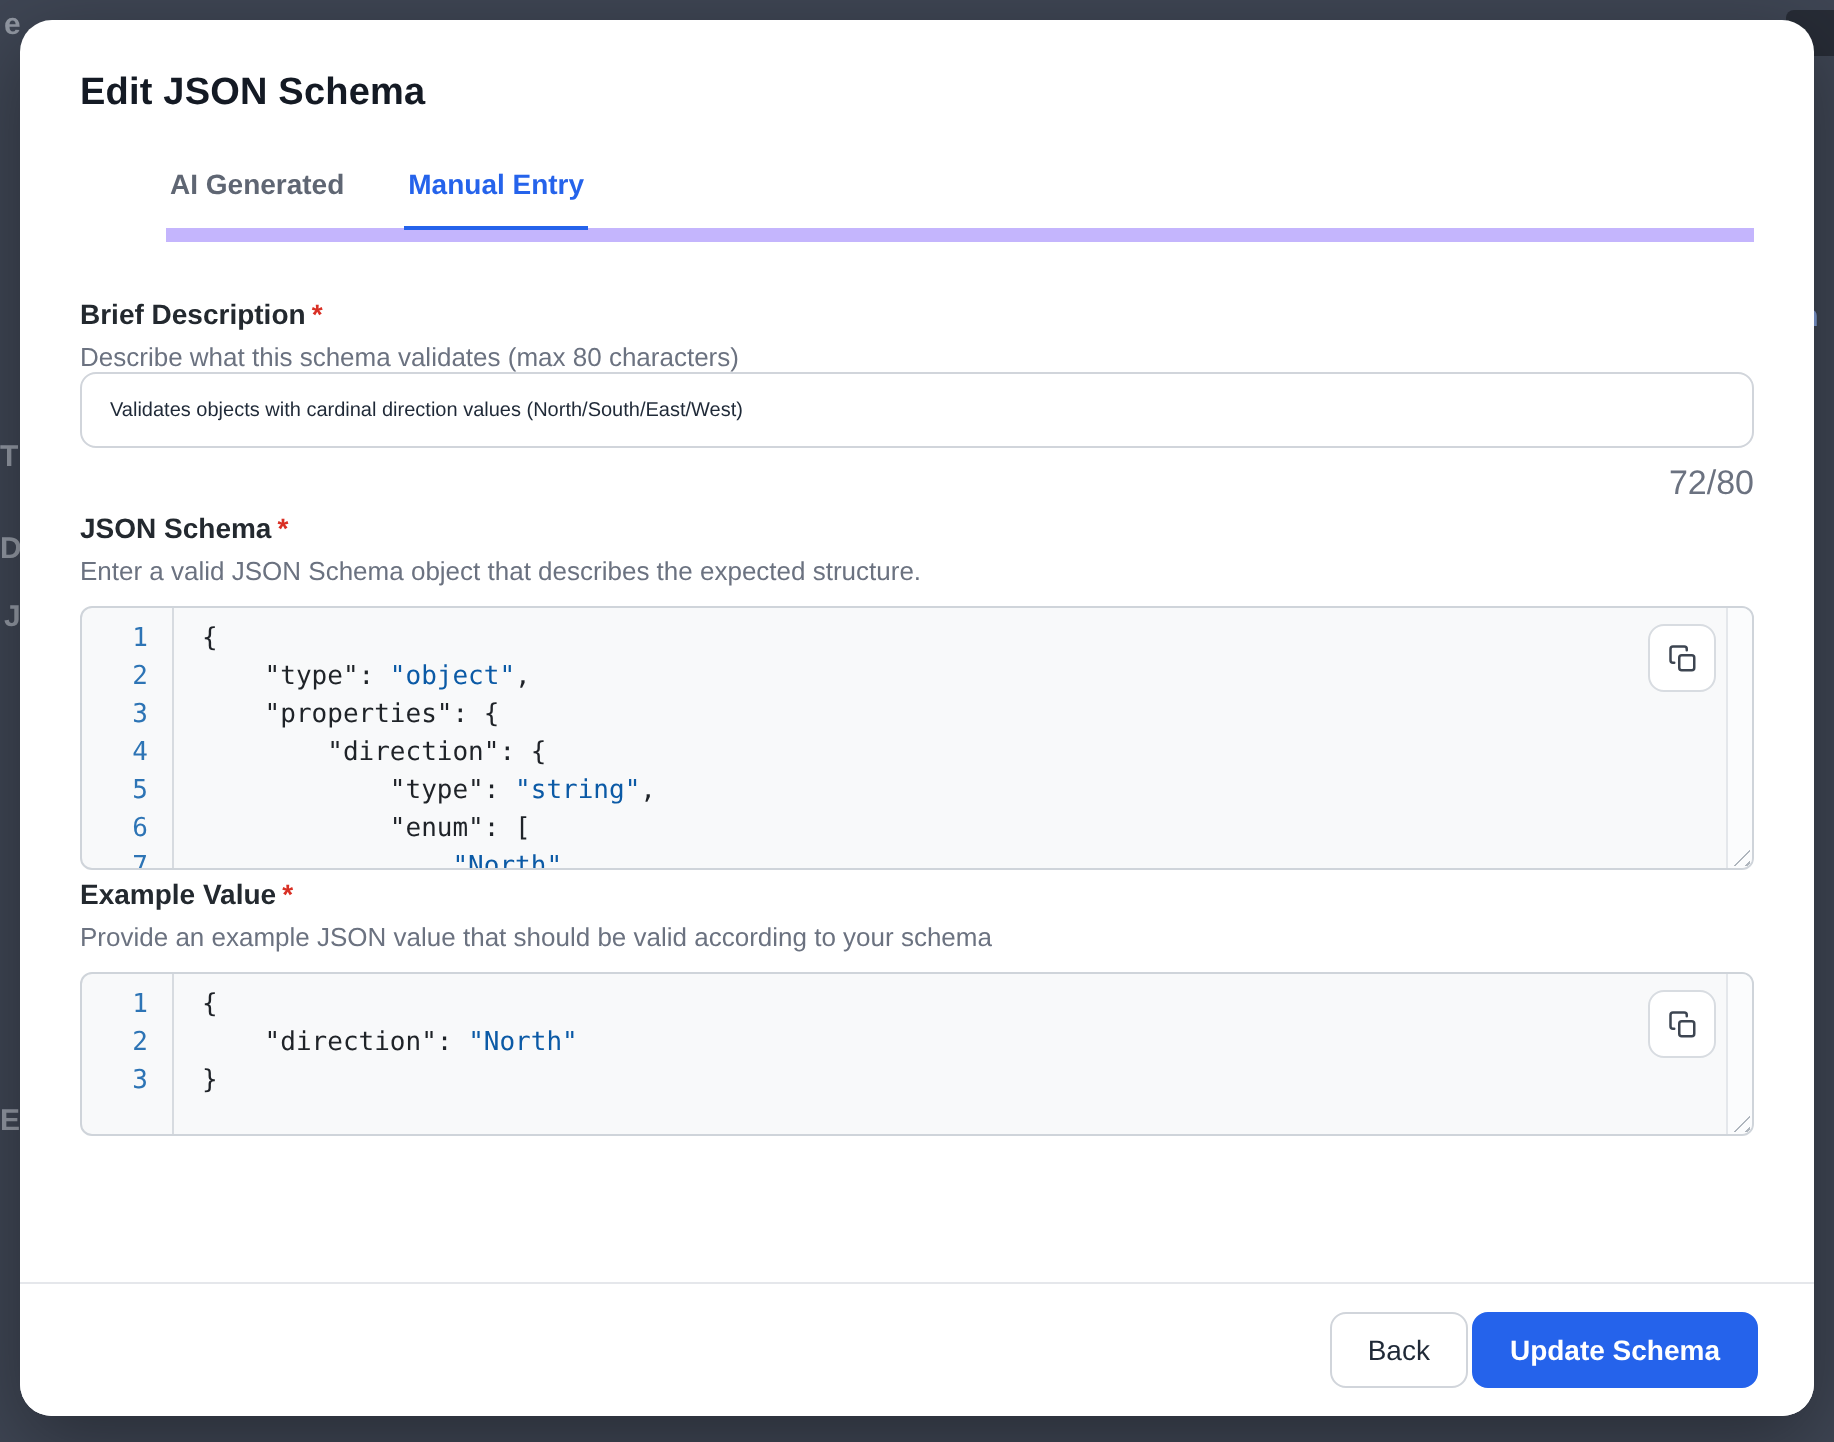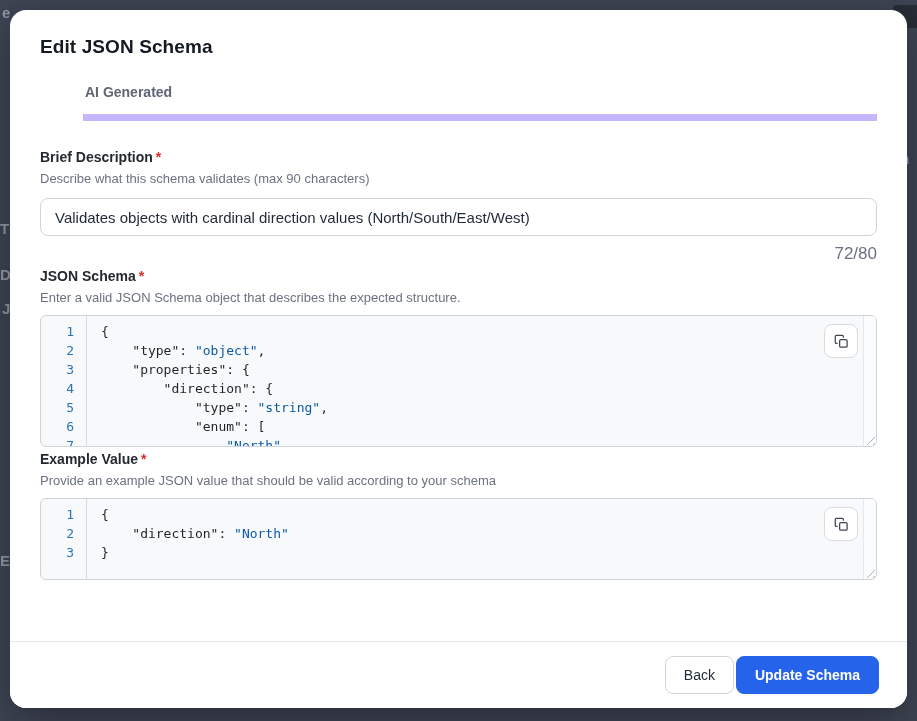--- a/index.html
+++ b/index.html
@@ -77,28 +77,27 @@
   }
   .field-label .req { color: var(--required, #d93025); margin-left: 3px; font-weight: 700; }
   .mt-section-1 { margin-top: 28px; }
   .mt-section { margin-top: 4px; }
   .field-helper {
     margin-top: 6px;
     font-size: 13px;
     color: #6b7280;
   }
   .text-input {
-    margin-top: 12px;
     width: 100%;
     height: 38px;
     border: 1px solid #d1d5db;
     border-radius: 8px;
     padding: 0 14px;
     font-family: inherit;
-    font-size: 15px;
+    font-size: 10px;
     color: #1f2937;
     background: #fff;
     outline: none;
   }
   .char-counter {
     margin-top: 8px;
     text-align: right;
     font-size: 17px;
     color: #6b7280;
   }
@@ -212,29 +211,30 @@
     <span class="bg-frag" style="left: 0px; top: 552px;">E</span>
     <span class="bg-frag" style="left: 891px; top: 150px; color: rgb(127, 155, 212);">on</span>
   </div>
 
 <div class="modal">
 
   <div class="modal-header">
     <div class="modal-title">Edit JSON Schema</div>
     <div class="tabs">
       <button class="tab">AI Generated</button>
+      <button class="tab active">Manual Entry</button>
     </div>
   </div>
 
   <div class="modal-content">
 
     <div class="field-label mt-section-1">
       <span>Brief Description</span><span class="req">*</span>
     </div>
-    <div class="field-helper">Describe what this schema validates (max 90 characters)</div>
+    <div class="field-helper">Describe what this schema validates (max 80 characters)</div>
     <input class="text-input" type="text" value="Validates objects with cardinal direction values (North/South/East/West)" style="">
     <div class="char-counter">72/80</div>
 
     <div class="field-label mt-section">
       <span>JSON Schema</span><span class="req">*</span>
     </div>
     <div class="field-helper">Enter a valid JSON Schema object that describes the expected structure.</div>
     <div class="editor schema" id="schema-editor">
       <div class="gutter">
           <div class="ln">1</div>

